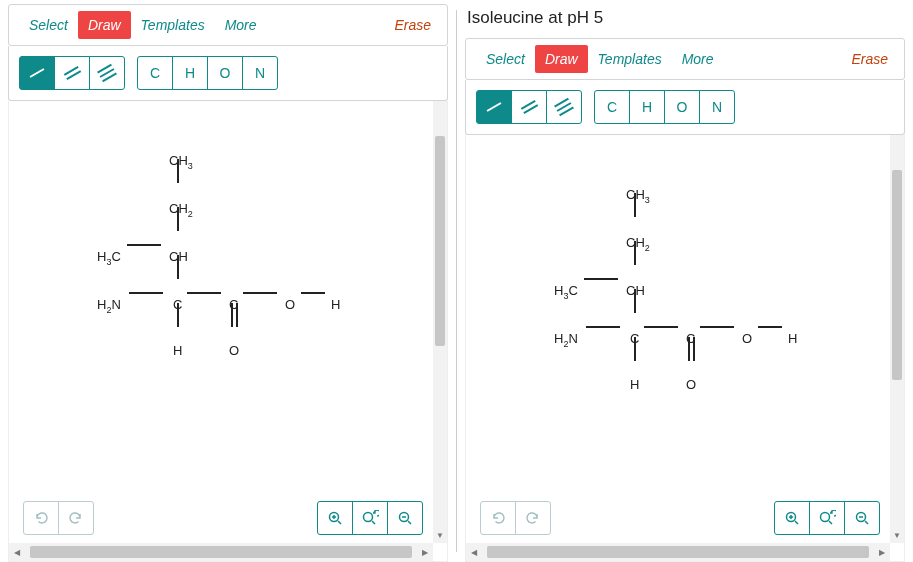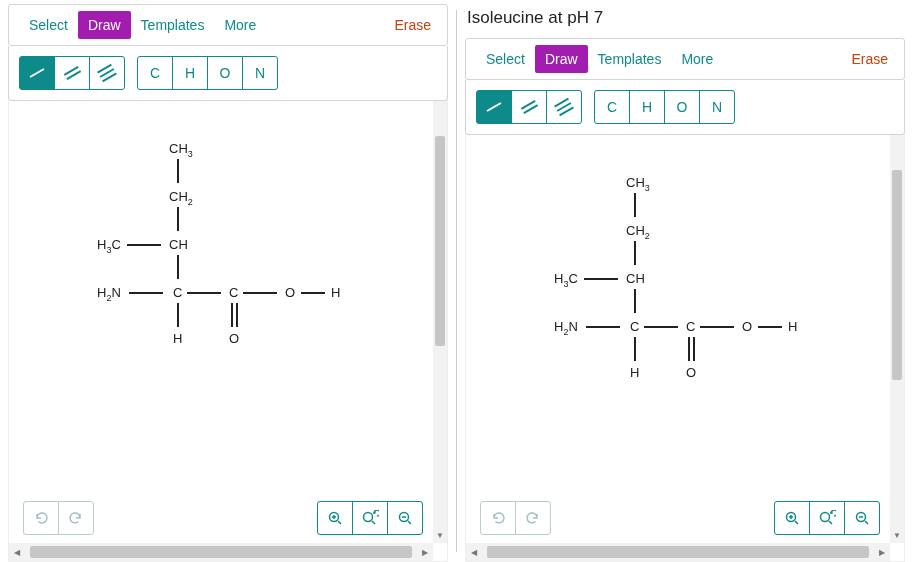--- a/index.html
+++ b/index.html
@@ -31,30 +31,31 @@
     color: #222;
     padding: 4px 0 10px 2px;
   }
   .toolbar {
     border: 1px solid #d0d5d8;
     border-radius: 3px;
     display: flex;
     align-items: center;
     padding: 6px 10px;
     gap: 0;
+    font-style: italic;
   }
   .tab {
     padding: 6px 10px;
     font-size: 14px;
     color: #0f8a8a;
     cursor: pointer;
     border-radius: 2px;
   }
   .tab.active {
-    background: #a21caf;
+    background: #ef4444;
     color: #fff;
   }
   .spacer { flex: 1; }
   .erase {
     color: #c2410c;
     font-size: 14px;
     padding: 4px 6px;
     cursor: pointer;
   }
   .tool-row {
@@ -144,21 +145,21 @@
     justify-content: space-between;
   }
   .molecule {
     position: absolute;
     top: 40px;
     left: 70px;
     font-family: Arial, sans-serif;
     font-size: 13px;
     color: #222;
   }
-  .at { position:absolute; white-space:nowrap; }
+  .at { position:absolute; white-space:nowrap;margin-top:12px; }
   .sub { font-size: 9px; vertical-align: sub; }
   .hb { position:absolute; height:2px; background:#222; }
   .vb { position:absolute; width:2px; background:#222; }
 </style>
 </head>
 <body>
 
 <div class="panel">
 
   <div class="toolbar">
@@ -277,21 +278,21 @@
           <div class="thumb"></div>
         </div>
       <div class="arrow">▶</div>
     </div>
   </div>
 </div>
 
 <div class="divider"></div>
 
 <div class="panel">
-  <div class="title">Isoleucine at pH 7</div>
+  <div class="title">Isoleucine at pH 5</div>
 
   <div class="toolbar">
     <div class="tab">Select</div>
     <div class="tab active">Draw</div>
     <div class="tab">Templates</div>
     <div class="tab">More</div>
     <div class="spacer"></div>
     <div class="erase">Erase</div>
   </div>
 

